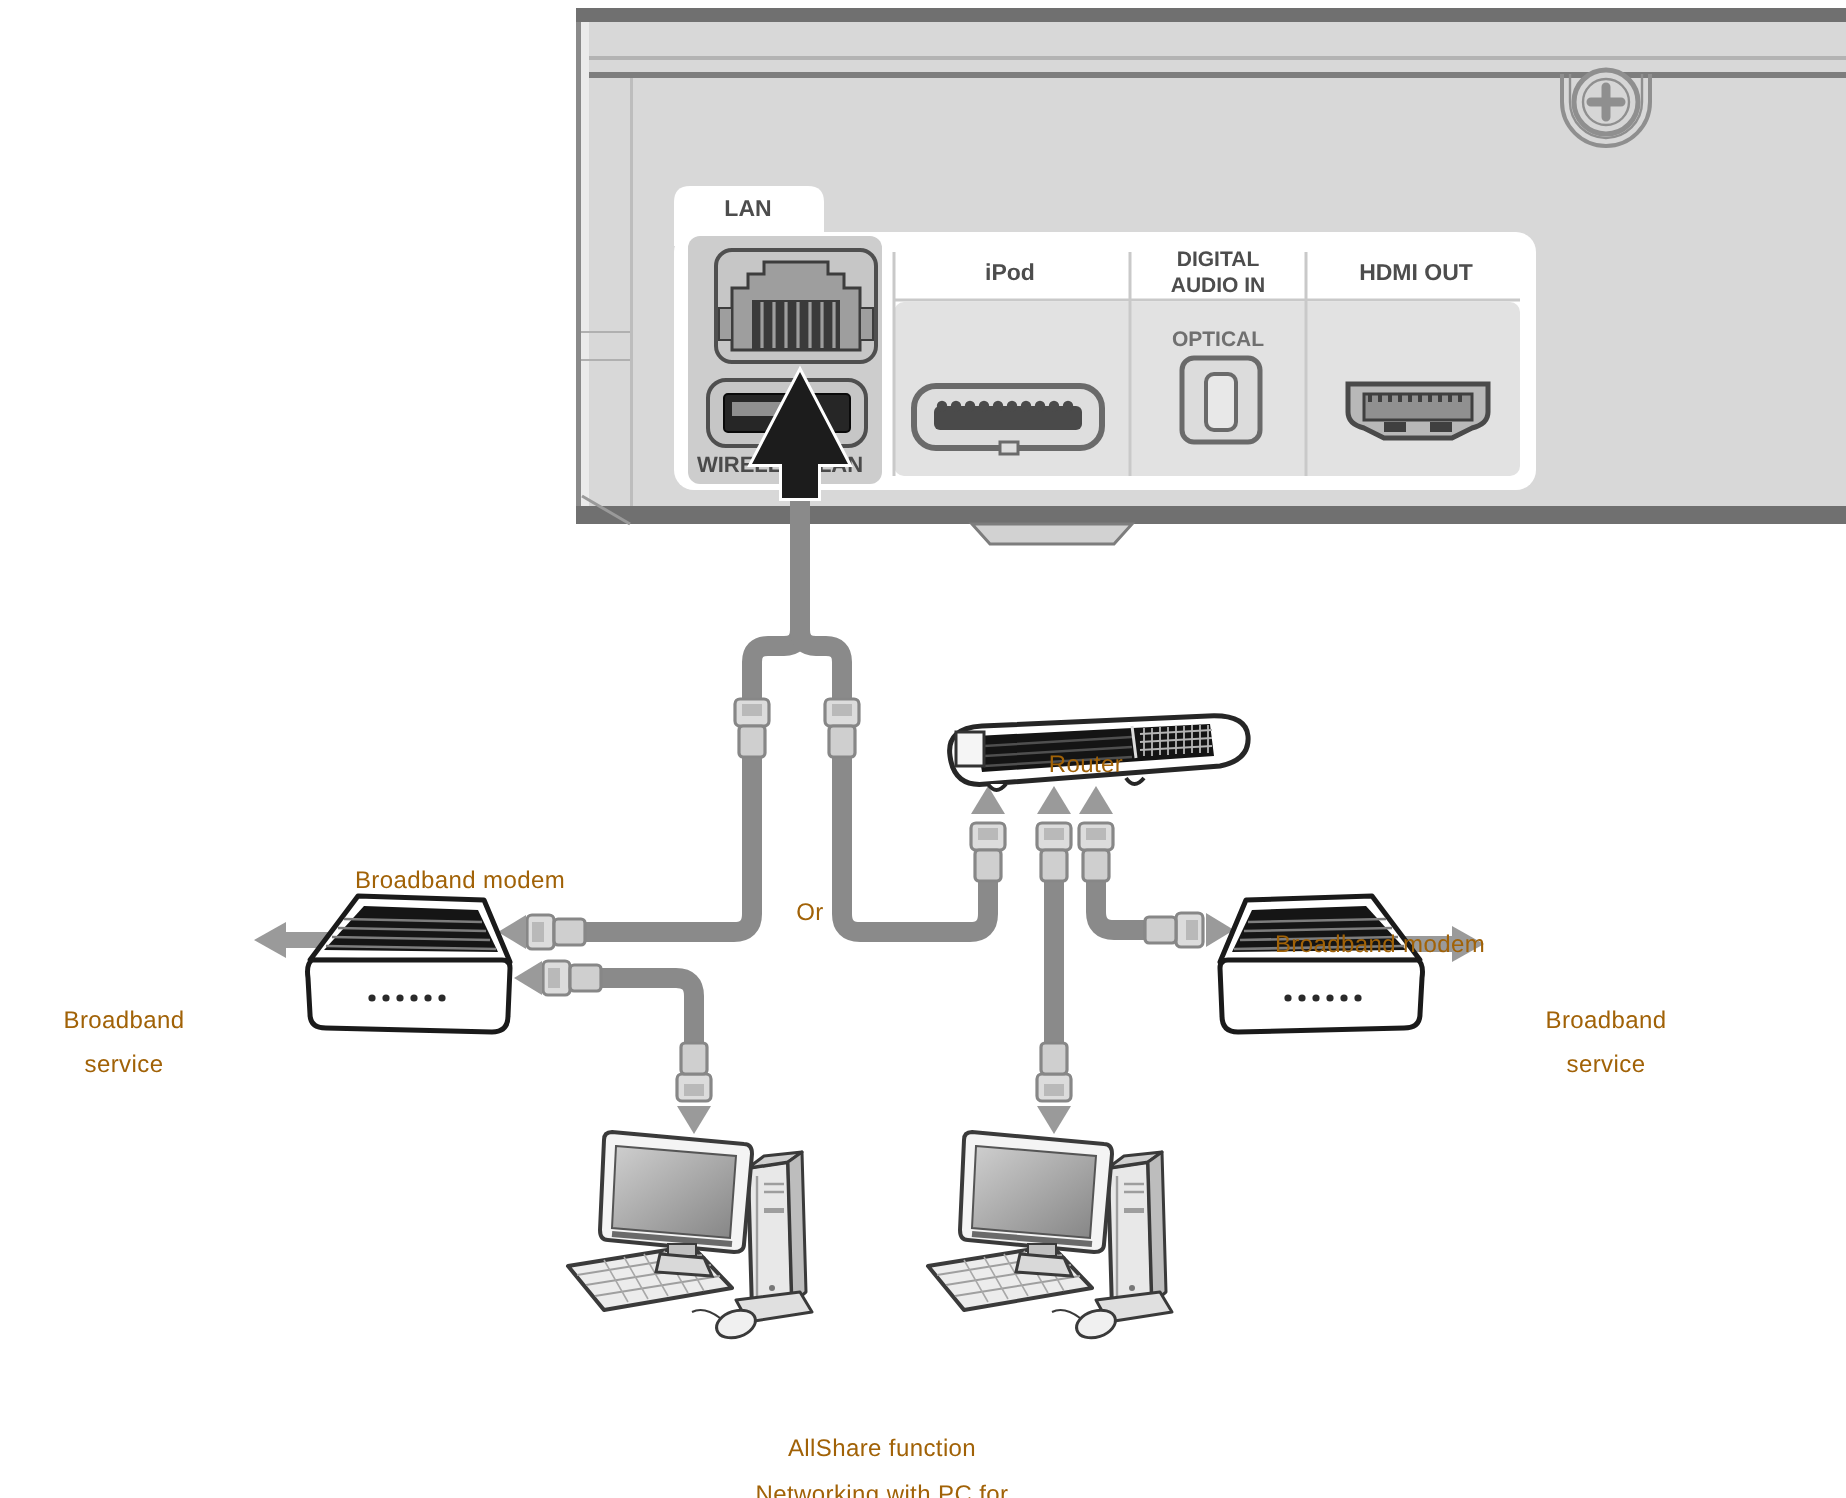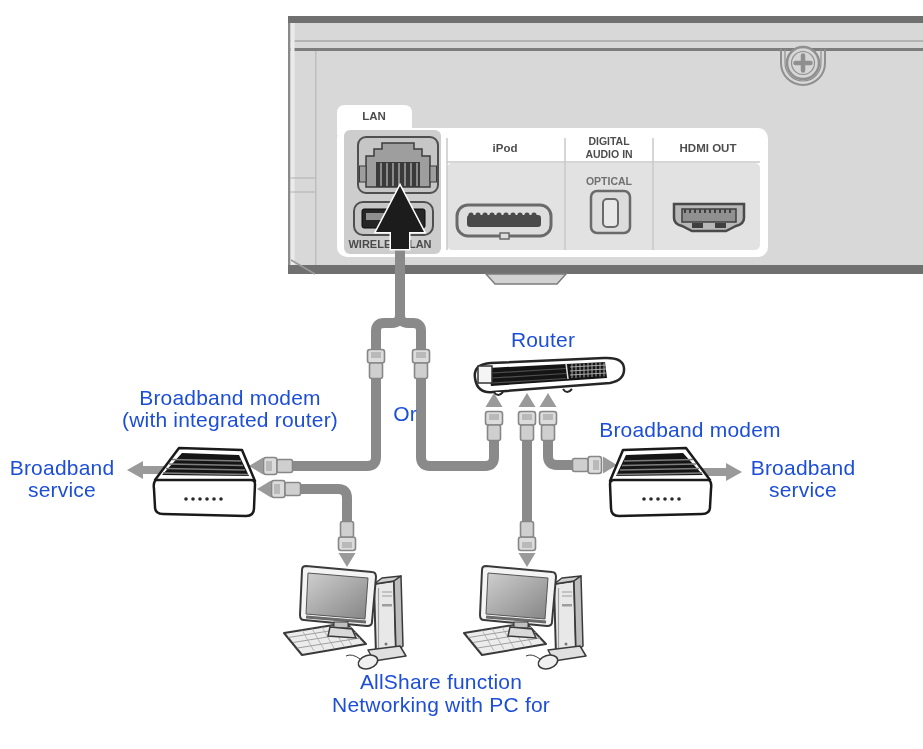--- a/index.html
+++ b/index.html
@@ -3,30 +3,30 @@
 <meta charset="utf-8">
 <style>
   html,body{margin:0;padding:0;}
   body{
     width:923px;height:749px;position:relative;overflow:hidden;
     background:#ffffff;
     font-family:"Liberation Sans", sans-serif;
   }
   .layer{position:absolute;left:0;top:0;}
   .lbl{
-    position:absolute;color:#1d4ed8;font-size:21px;line-height:22px;
-    text-align:center;letter-spacing:0.2px;
+    position:absolute;color:#a16207;font-size:12px;line-height:22px;
+    text-align:center;letter-spacing:0.2px;margin-top:42px;
   }
   .lbl div{white-space:nowrap;}
   svg text{font-family:"Liberation Sans", sans-serif;}
 </style>
 </head>
 <body>
 
-<div class="layer" style="left:288px;top:16px;z-index:1;">
+<div class="layer" style="left:288px;top:4px;z-index:1;">
 <svg width="635" height="270" viewBox="0 0 635 270">
 
   <g>
     <rect x="0" y="0" width="640" height="258" fill="#d8d8d8"></rect>
     <rect x="0" y="0" width="640" height="7" fill="#707070"></rect>
     <rect x="0" y="24" width="640" height="2" fill="#b3b3b3"></rect>
     <rect x="0" y="32" width="640" height="3" fill="#7d7d7d"></rect>
     <rect x="0" y="249" width="640" height="9" fill="#707070"></rect>
     <rect x="0" y="7" width="2.5" height="242" fill="#8a8a8a"></rect>
     <rect x="2.5" y="7" width="4" height="242" fill="#ebebeb"></rect>
@@ -229,21 +229,20 @@
 <div class="lbl" style="left:385px;top:403px;width:40px;text-align:center;z-index:5;">
     <div>Or</div>
   </div>
 
 <div class="lbl" style="left:478px;top:329px;width:130px;z-index:5;">
     <div>Router</div>
   </div>
 
 <div class="lbl" style="left:100px;top:387px;width:260px;z-index:5;">
   <div>Broadband modem</div>
-  <div>(with integrated router)</div>
 </div>
 
 <div class="lbl" style="left:0px;top:457px;width:124px;z-index:5;">
   <div>Broadband</div>
   <div>service</div>
 </div>
 
 <div class="lbl" style="left:570px;top:419px;width:240px;z-index:5;">
   <div>Broadband modem</div>
 </div>

